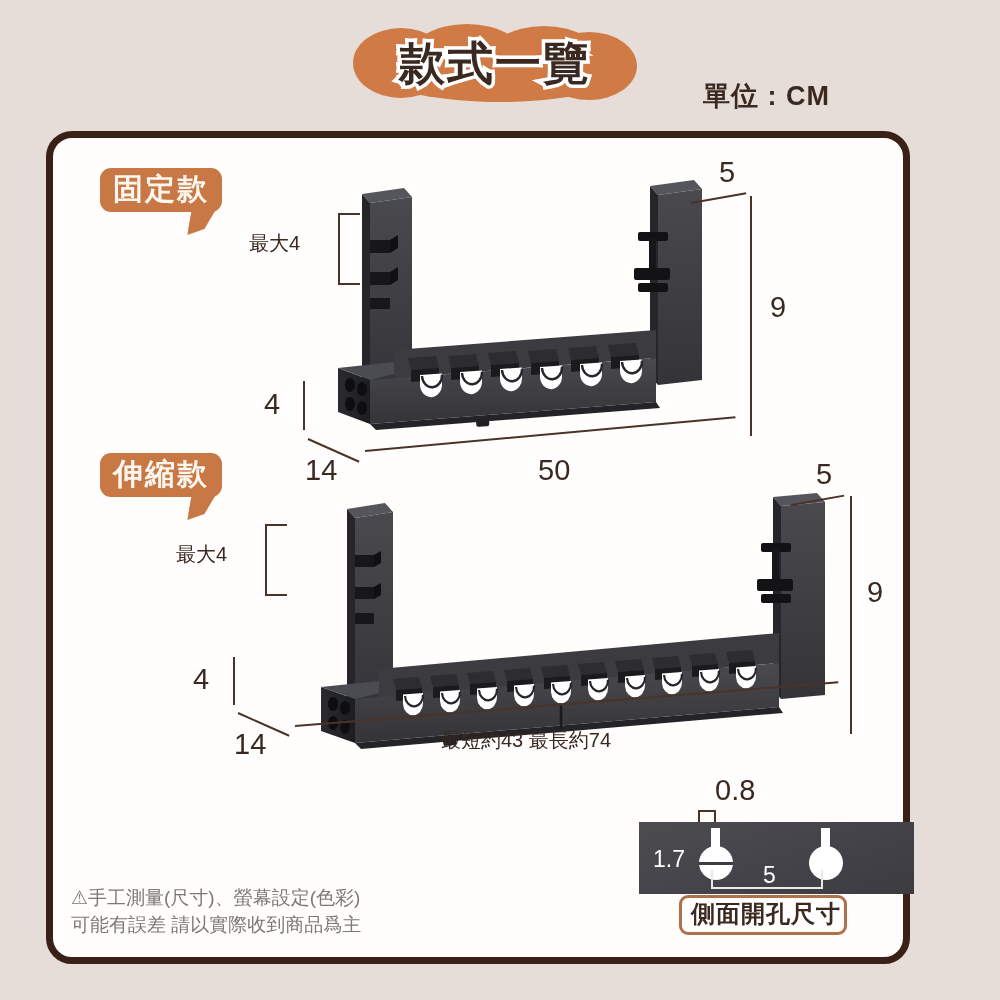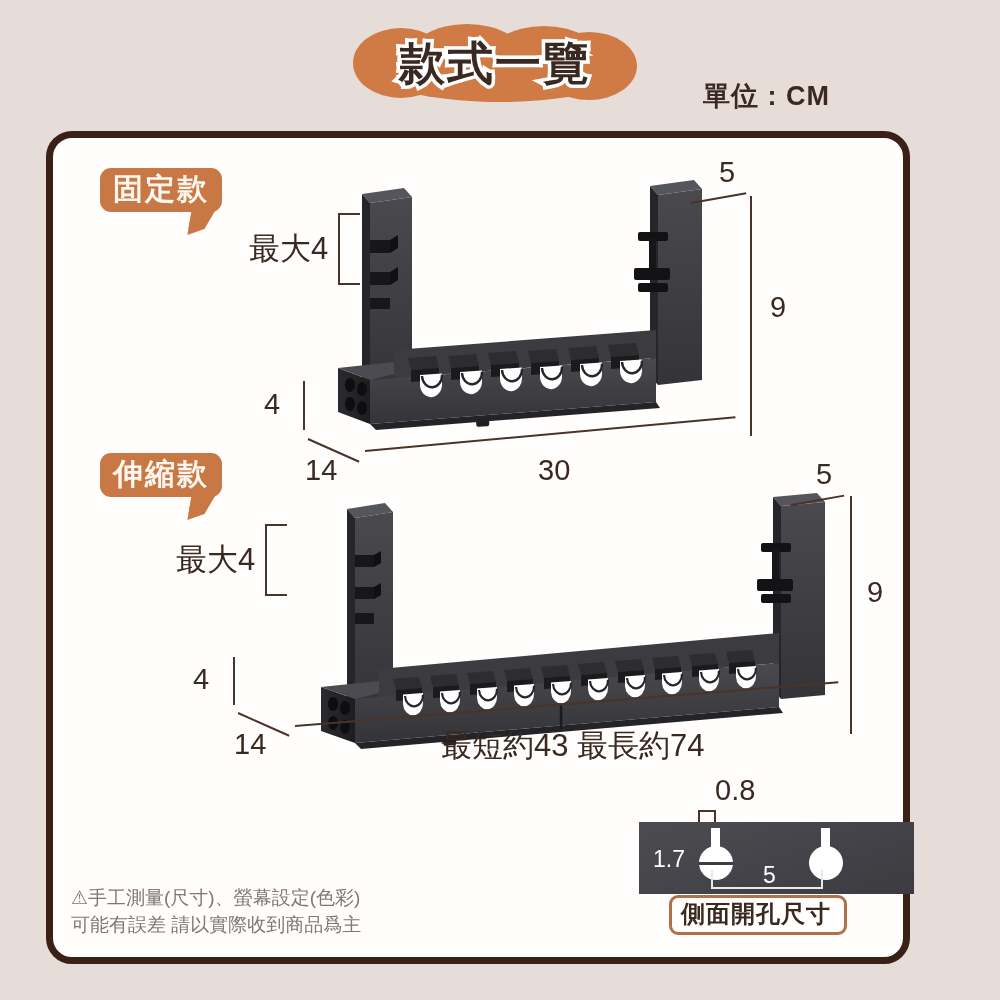--- a/index.html
+++ b/index.html
@@ -100,21 +100,21 @@
   #tag-telescopic  { left: 47px;  top: 315px; }
 
   
   .dim {
     position: absolute;
     color: #3a2920;
     font-size: 29px;
     white-space: nowrap;
     line-height: 1;
   }
-  .dim.cjk { font-size: 31px; }
+  .dim.cjk { font-size: 20px; }
 
   
   .rule {
     position: absolute;
     background: #4a3328;
   }
   .rule.v { width: 2px; }
   .rule.diag { height: 2px; transform-origin: left center; }
 
   
@@ -170,21 +170,21 @@
     font-size: 19px;
     line-height: 1.42;
     color: #7e7874;
     white-space: pre-line;
   }
   #hole-caption {
     position: absolute;
     right: 56px; bottom: 22px;
     border: 3px solid #b0714a;
     border-radius: 9px;
-    padding: 3px 13px 5px 9px;
+    padding: 3px 3px 5px 9px;
     font-size: 24px;
     font-weight: bold;
     letter-spacing: 1px;
     color: #3a2920;
     line-height: 1.1;
     background: #fffefd;
   }
 </style>
 </head>
 <body>
@@ -303,21 +303,21 @@
 
     <div class="dim" style="left:717px; top:155px;">9</div>
     <div class="rule v" style="left:697px; top:58px; height:240px;"></div>
 
     <div class="dim" style="left:211px; top:252px;">4</div>
     <div class="rule v" style="left:250px; top:243px; height:49px;"></div>
 
     <div class="dim" style="left:252px; top:318px;">14</div>
     <div class="rule diag" style="left:255px; top:300px; width:56px; transform:rotate(24deg);"></div>
 
-    <div class="dim" style="left:485px; top:318px;">30</div>
+    <div class="dim" style="left:485px; top:318px;">50</div>
     <div class="rule diag" style="left:312px; top:312px; width:372px; transform:rotate(-5.2deg);"></div>
   </div>
 
   <div>
 
     <div class="tag" id="tag-telescopic">伸縮款</div>
 
     <svg class="product" style="left:220px; top:355px;" width="600" height="310" viewBox="0 0 600 310">
       <defs>
         <linearGradient id="gFaceB" x1="0" y1="0" x2="0" y2="1">

